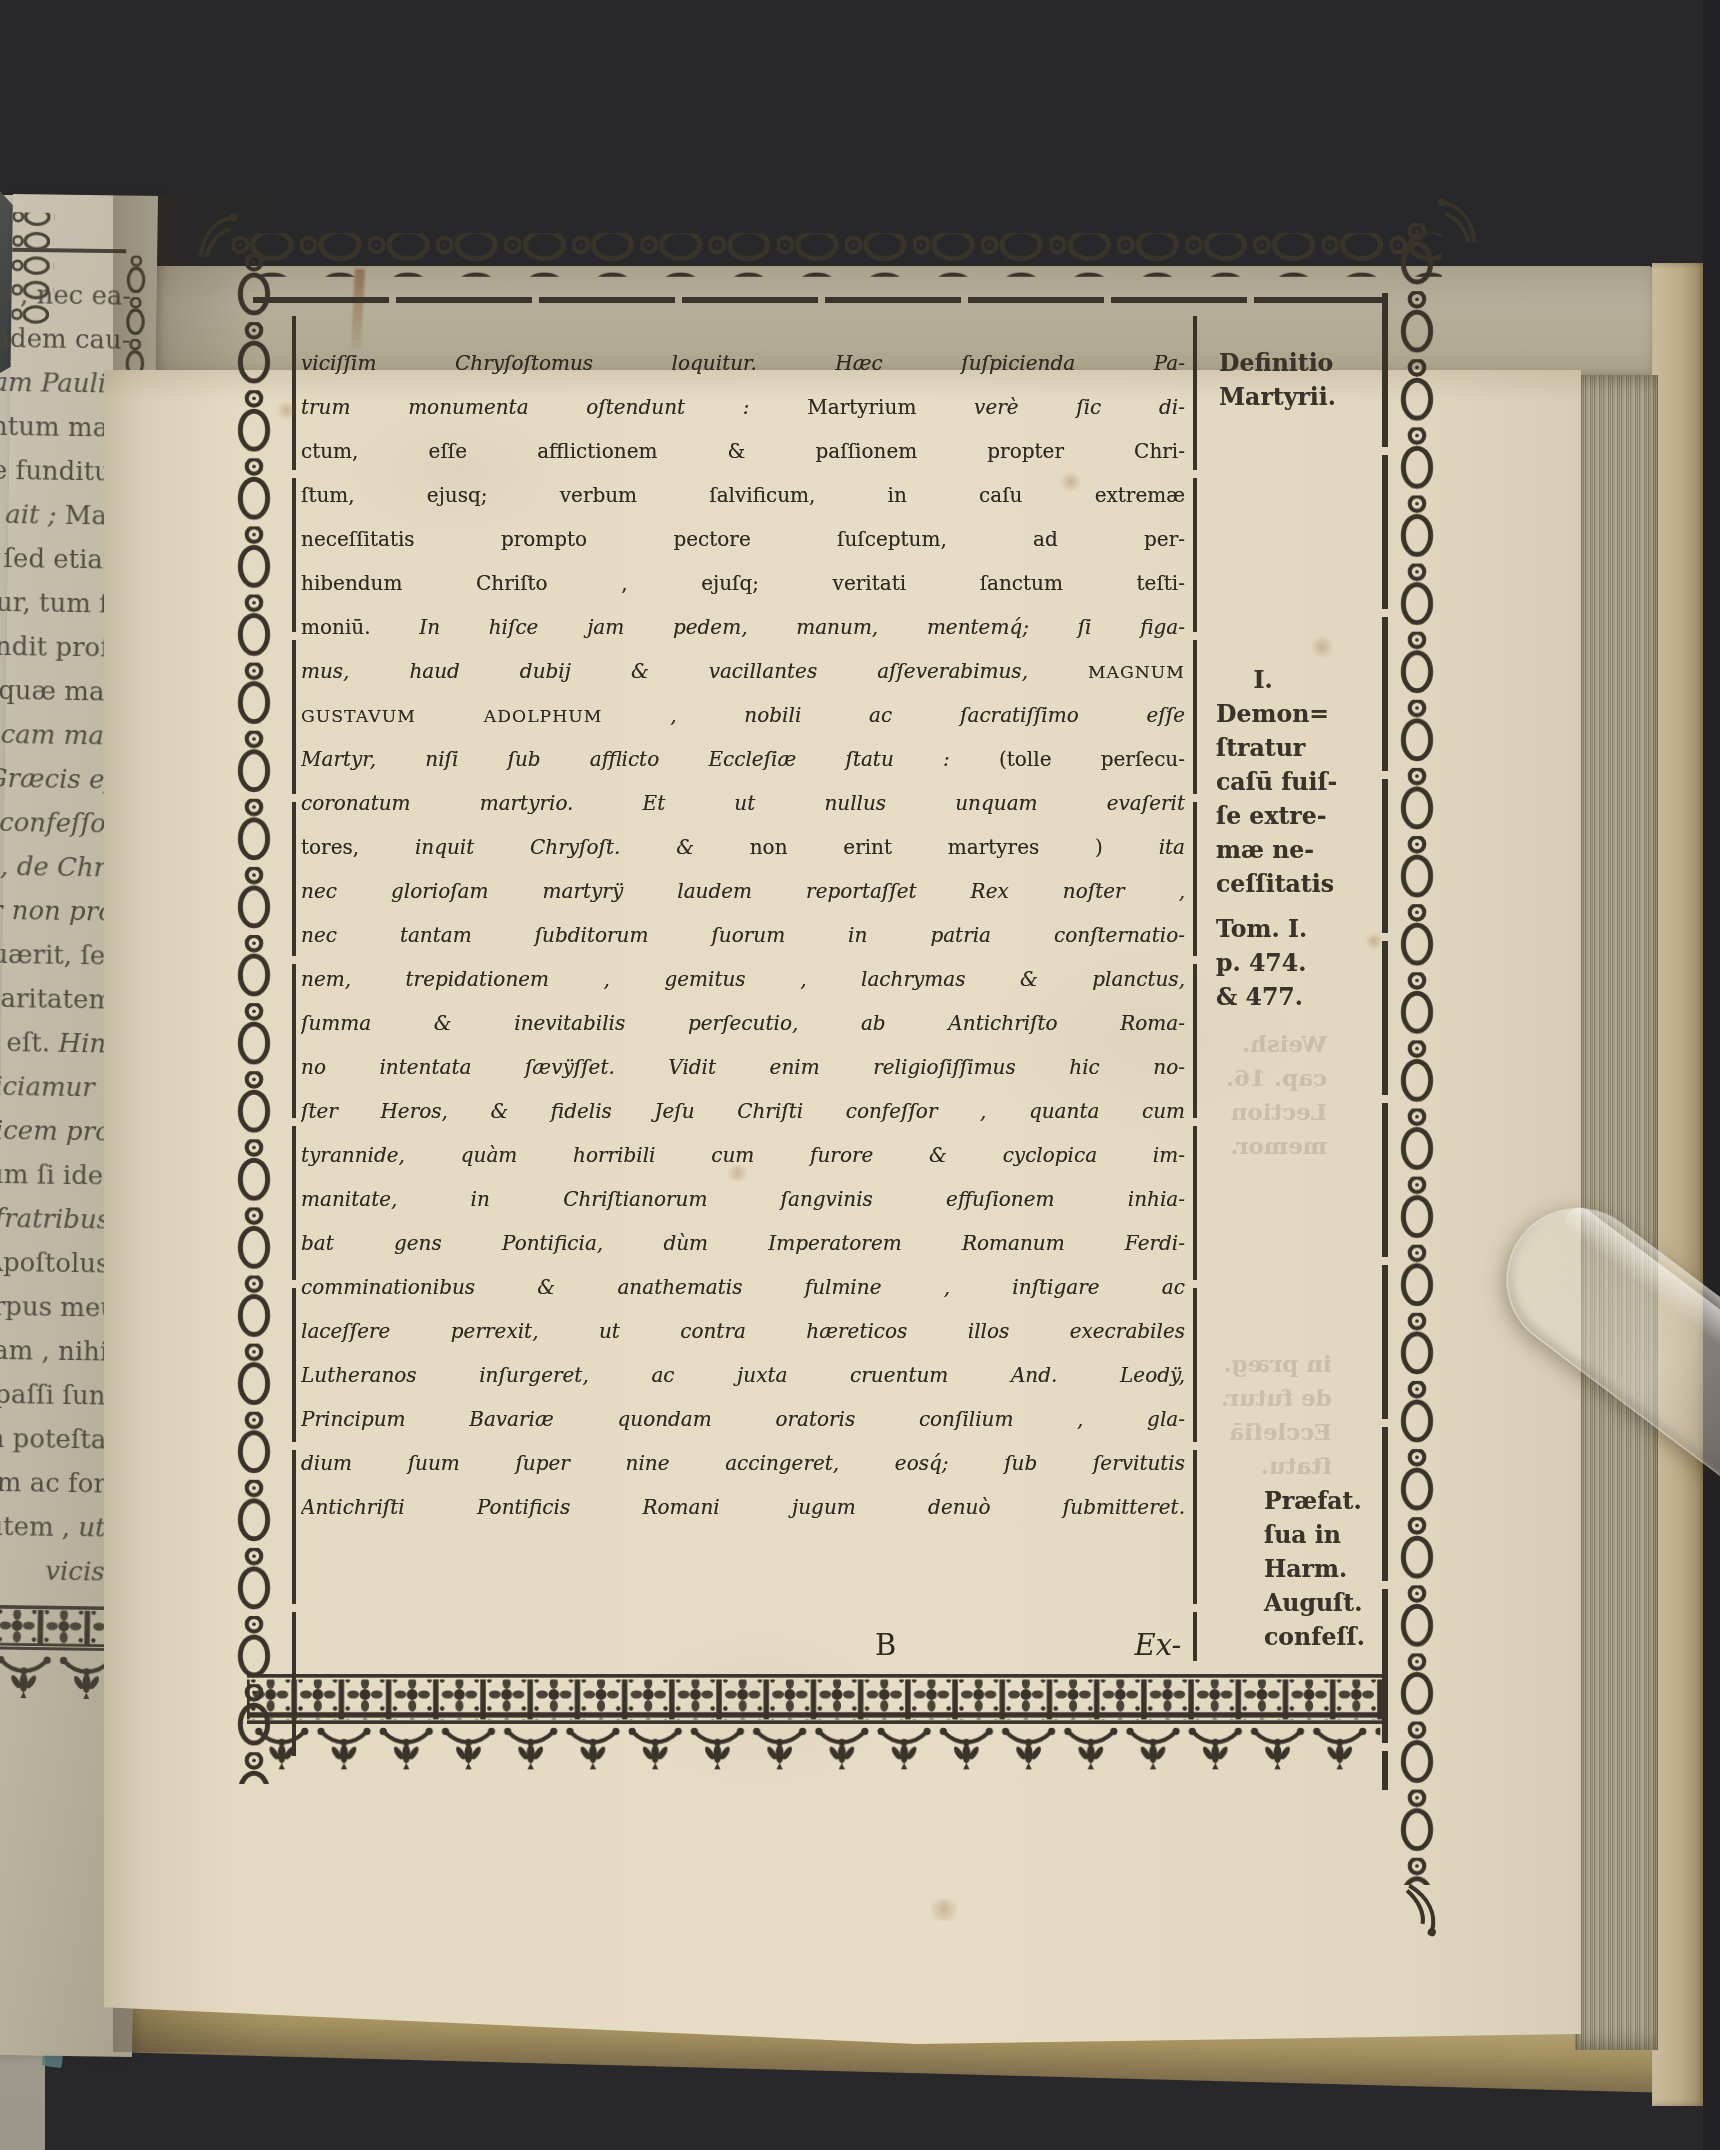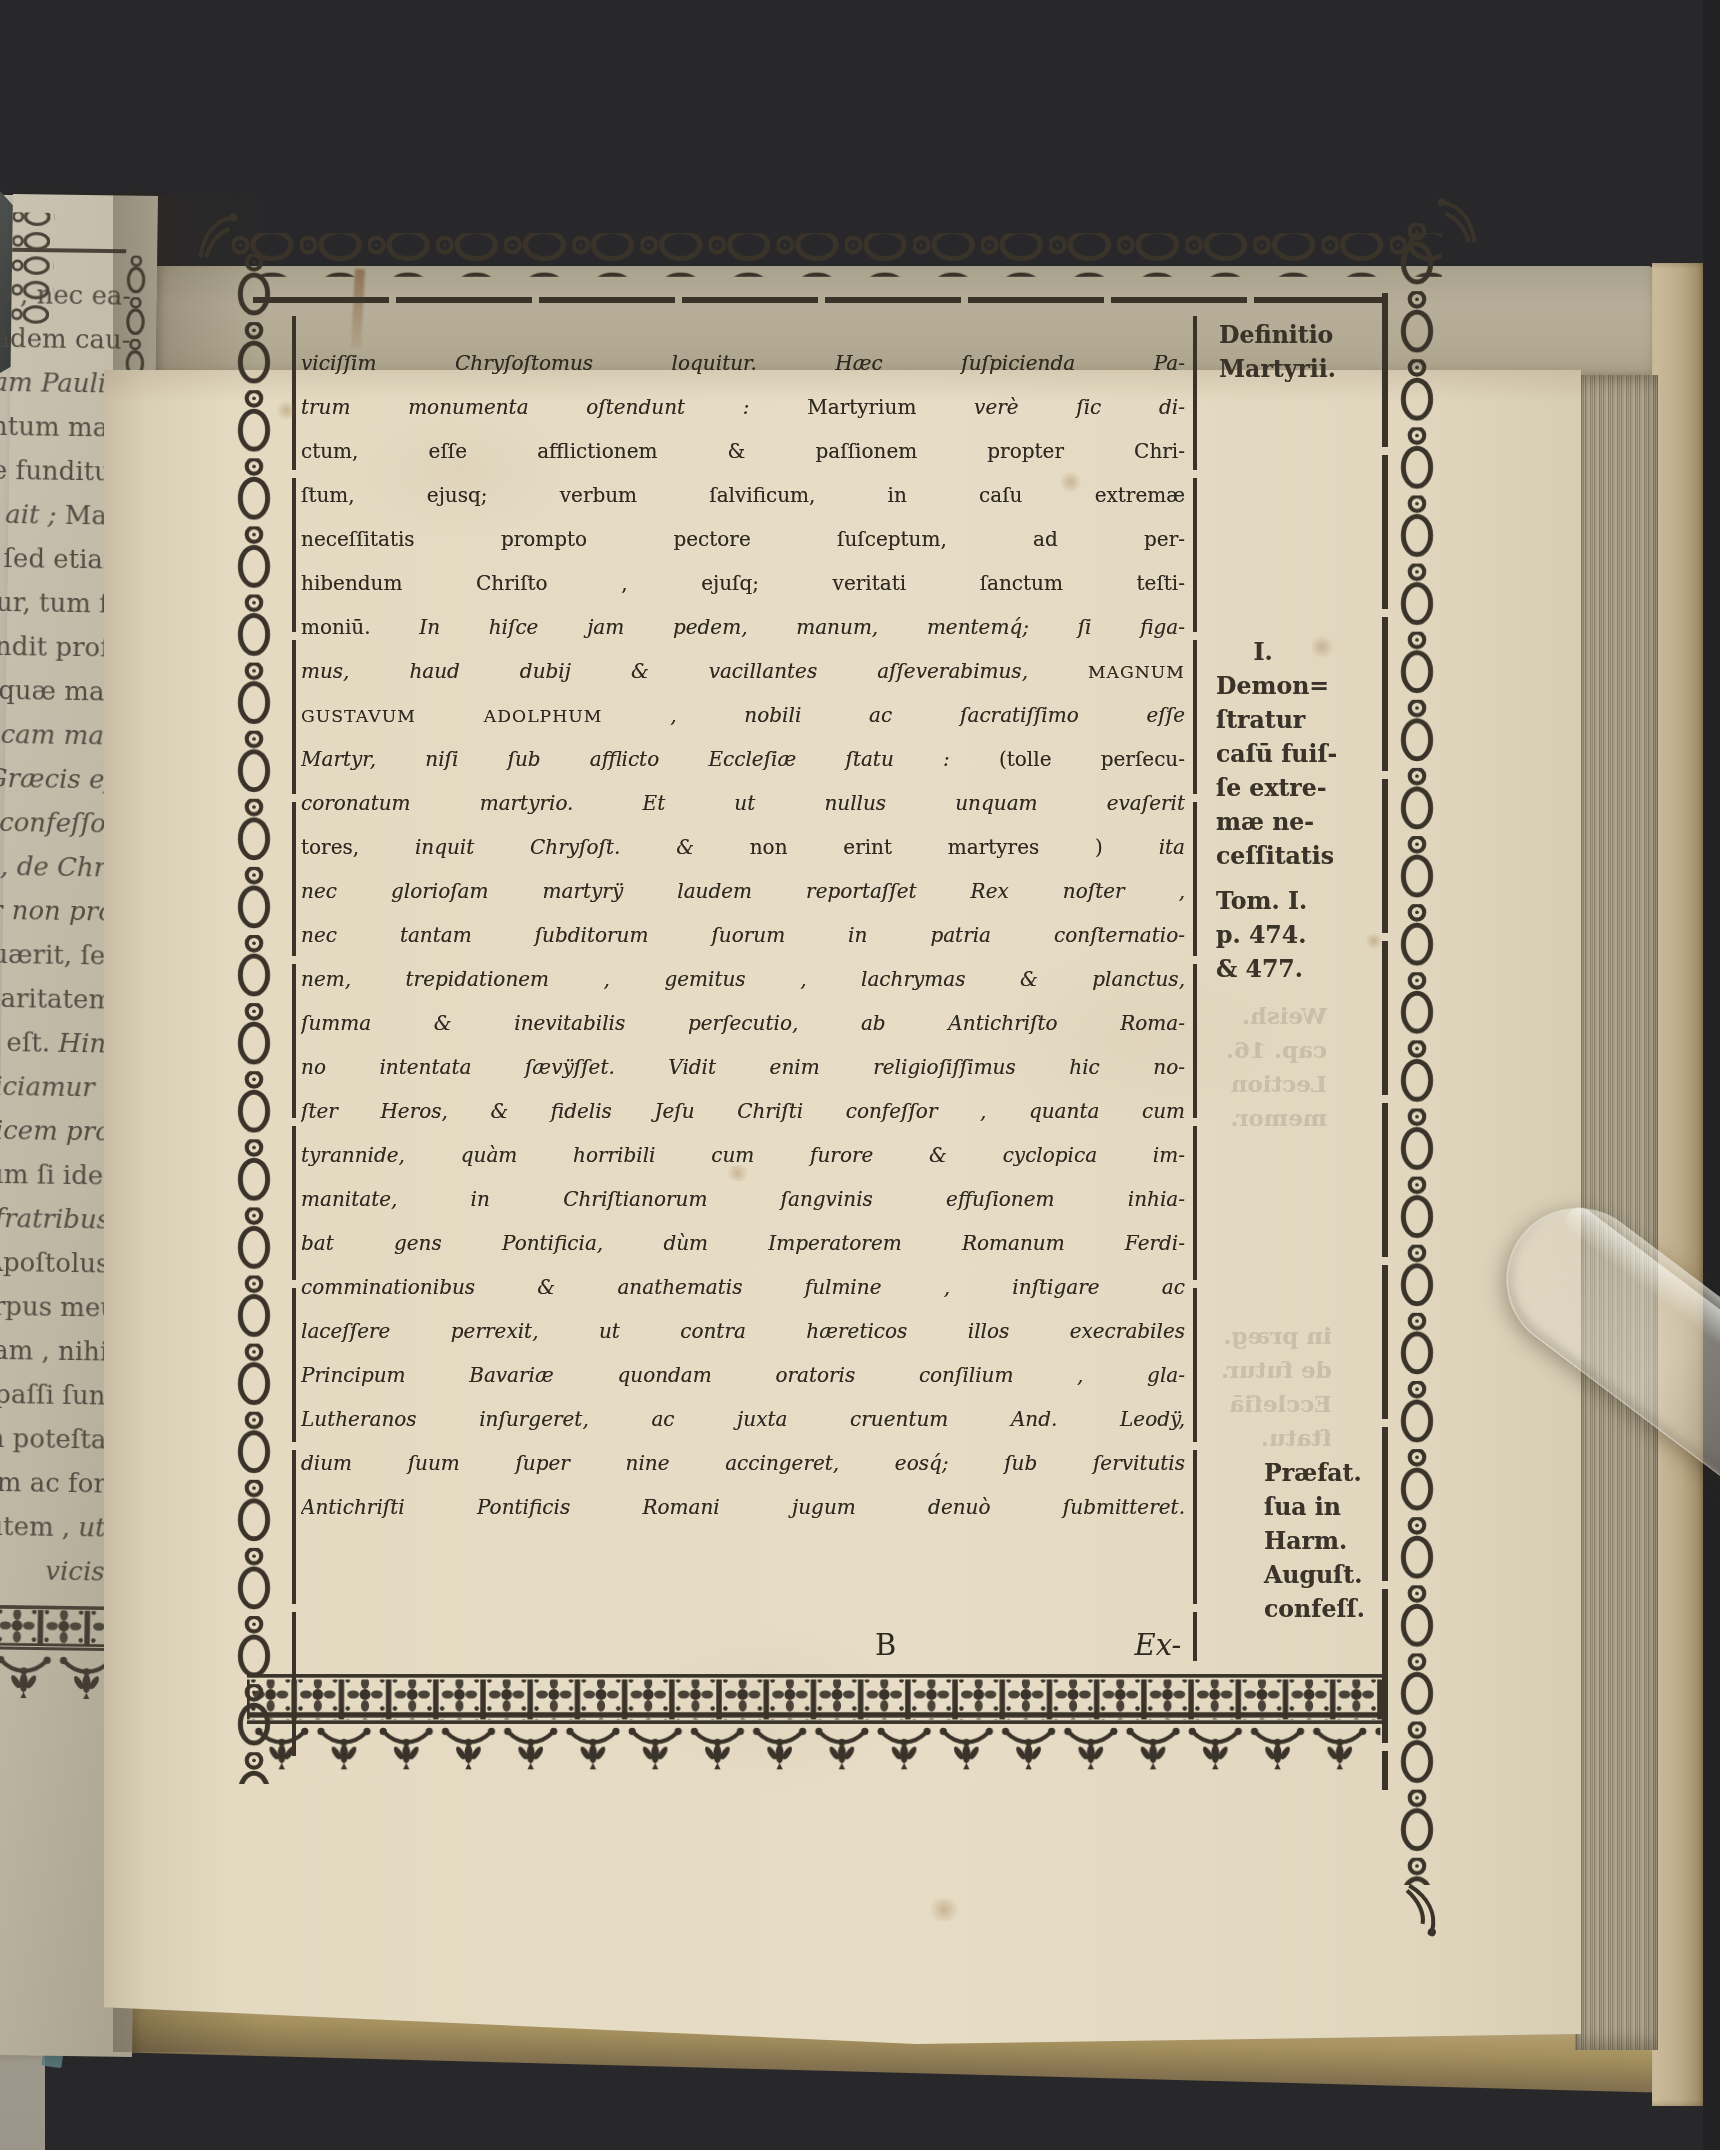--- a/index.html
+++ b/index.html
@@ -63,21 +63,21 @@
   .seg-i{font-style:italic;}
   .seg-r{font-style:normal;}
   .seg-sc{font-style:normal;letter-spacing:.06em;font-size:.86em;}
   .sig-line{position:absolute;left:301px;top:1624px;width:884px;height:43px;z-index:10;
     color:#2e2920;font-size:29px;line-height:43px;}
   .sig-b{position:absolute;left:574px;}
   .sig-ex{position:absolute;right:3.6px;font-style:italic;}
 
   
   .m-note{position:absolute;z-index:10;color:#3a332a;font-weight:bold;font-size:23.6px;
-    text-shadow:0 0 0.5px rgba(45,35,25,.45);}
+    text-shadow:0 0 0.5px rgba(45,35,25,.45);margin-top:28px;}
   .m-note>div{line-height:34px;}
   .m-demon>div:first-child{text-align:center;padding-right:27px;}
   .bleed{transform:scaleX(-1);opacity:.2;filter:blur(0.6px);color:#6a6152;}
 
   
   .fox{position:absolute;border-radius:50%;z-index:11;
     background:radial-gradient(circle,rgba(140,100,50,.32) 0%,rgba(140,100,50,0) 70%);}
   .streak{left:353px;top:269px;width:10px;height:79px;z-index:8;transform:rotate(3deg);
     filter:blur(0.9px);background:linear-gradient(180deg,rgba(115,65,25,.5),rgba(115,65,25,.08));}
 
@@ -257,22 +257,22 @@
       <div><span class="seg-i">nec tantam ſubditorum ſuorum in patria conſternatio-</span></div>
       <div><span class="seg-i">nem, trepidationem , gemitus , lachrymas &amp; planctus,</span></div>
       <div><span class="seg-i">ſumma &amp; inevitabilis perſecutio, ab Antichriſto Roma-</span></div>
       <div><span class="seg-i">no intentata ſævÿſſet. Vidit enim religioſiſſimus hic no-</span></div>
       <div><span class="seg-i">ſter Heros, &amp; fidelis Jeſu Chriſti confeſſor , quanta cum</span></div>
       <div><span class="seg-i">tyrannide, quàm horribili cum furore &amp; cyclopica im-</span></div>
       <div><span class="seg-i">manitate, in Chriſtianorum ſangvinis effuſionem inhia-</span></div>
       <div><span class="seg-i">bat gens Pontificia, dùm Imperatorem Romanum Ferdi-</span></div>
       <div><span class="seg-i">comminationibus &amp; anathematis fulmine , inſtigare ac</span></div>
       <div><span class="seg-i">laceſſere perrexit, ut contra hæreticos illos execrabiles</span></div>
+      <div><span class="seg-i">Lutheranos inſurgeret, ac juxta cruentum And. Leodÿ,</span></div>
       <div><span class="seg-i">Principum Bavariæ quondam oratoris  conſilium , gla-</span></div>
-      <div><span class="seg-i">Lutheranos inſurgeret, ac juxta cruentum And. Leodÿ,</span></div>
       <div><span class="seg-i">dium ſuum ſuper nine accingeret, eosq́; ſub ſervitutis</span></div>
       <div><span class="seg-i">Antichriſti Pontificis Romani jugum denuò ſubmitteret.</span></div>
     </div>
   <div class="sig-line">
     <span class="sig-b">B</span>
     <span class="sig-ex">Ex-</span>
   </div>
 
   <div class="m-note" style="left:1219px;top:318px">
       <div><span>Definitio</span></div>

